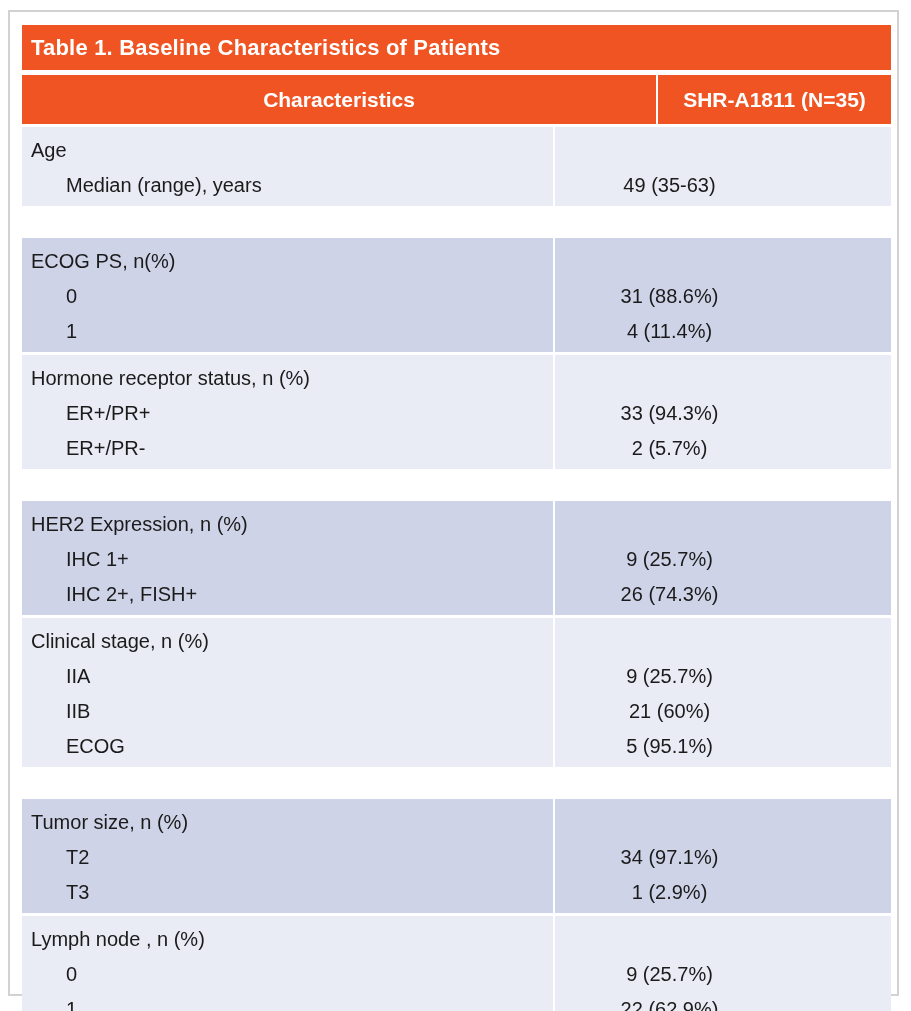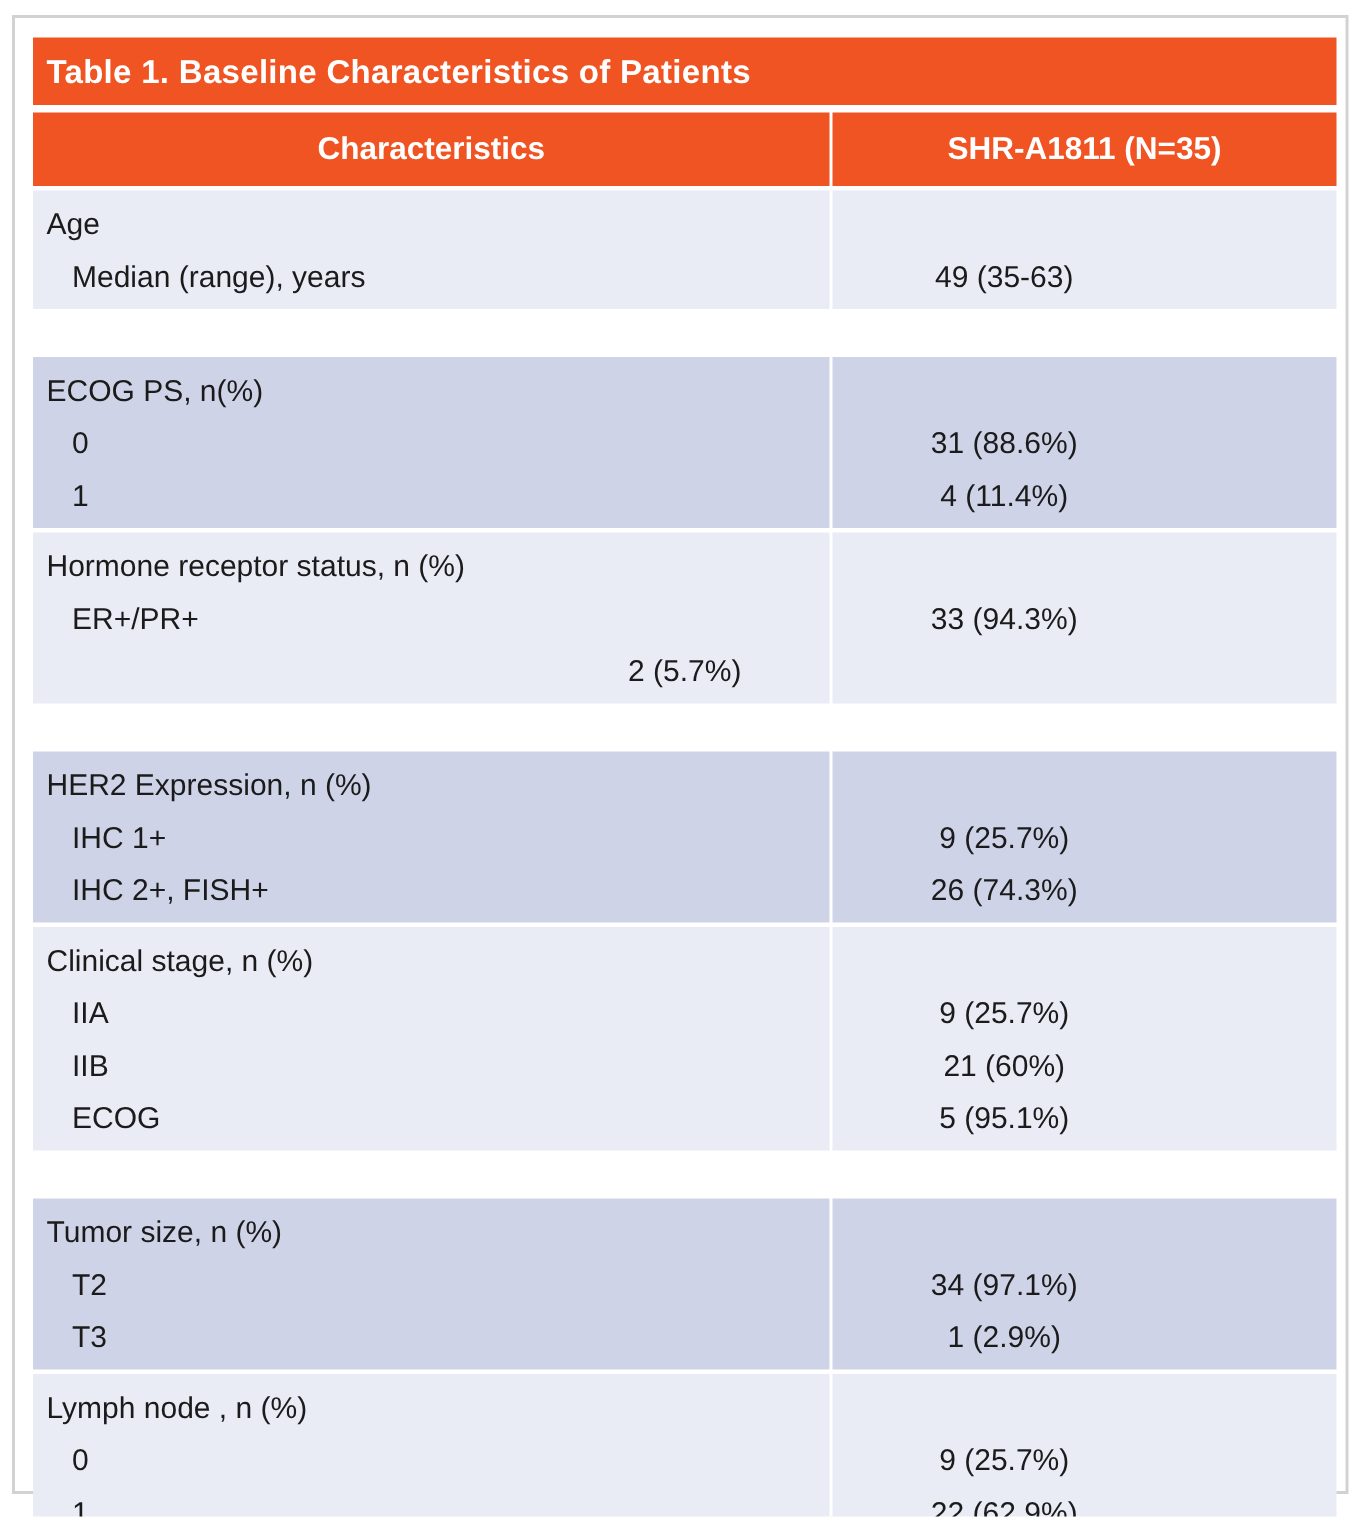--- a/index.html
+++ b/index.html
@@ -54,21 +54,21 @@
   .header-cell{
     background:var(--orange);
     color:var(--header-text);
     font-size:21px;
     font-weight:bold;
     display:flex;
     align-items:center;
     justify-content:center;
   }
   .header-cell.left{
-    width:531px;
+    width:634px;
     margin-right:2px;
   }
   .header-cell.right{
     flex:1;
   }
   #sections{
     position:relative;
   }
   .col-divider{
     position:absolute;
@@ -90,21 +90,21 @@
     line-height:35px;
     font-size:20px;
   }
   .row .label{
     width:426px;
     padding-left:9px;
     white-space:nowrap;
     overflow:hidden;
   }
   .row.sub-row .label{
-    padding-left:26px;
+    padding-left:44px;
   }
   .row .value{
     flex:1;
     text-align:center;
   }
 </style>
 </head>
 <body>
 
 <div class="frame">
@@ -148,20 +148,21 @@
         <div class="section light">
           <div class="row section-header-row">
             <span class="label">Hormone receptor status, n (%)</span>
             <span class="value"></span>
           </div>
           <div class="row sub-row">
             <span class="label">ER+/PR+</span>
             <span class="value">33 (94.3%)</span>
           </div>
           <div class="row sub-row">
+            <span class="label">ER+/PR-</span>
             <span class="value">2 (5.7%)</span>
           </div>
         </div>
         <div class="section dark">
           <div class="row section-header-row">
             <span class="label">HER2 Expression, n (%)</span>
             <span class="value"></span>
           </div>
           <div class="row sub-row">
             <span class="label">IHC 1+</span>

